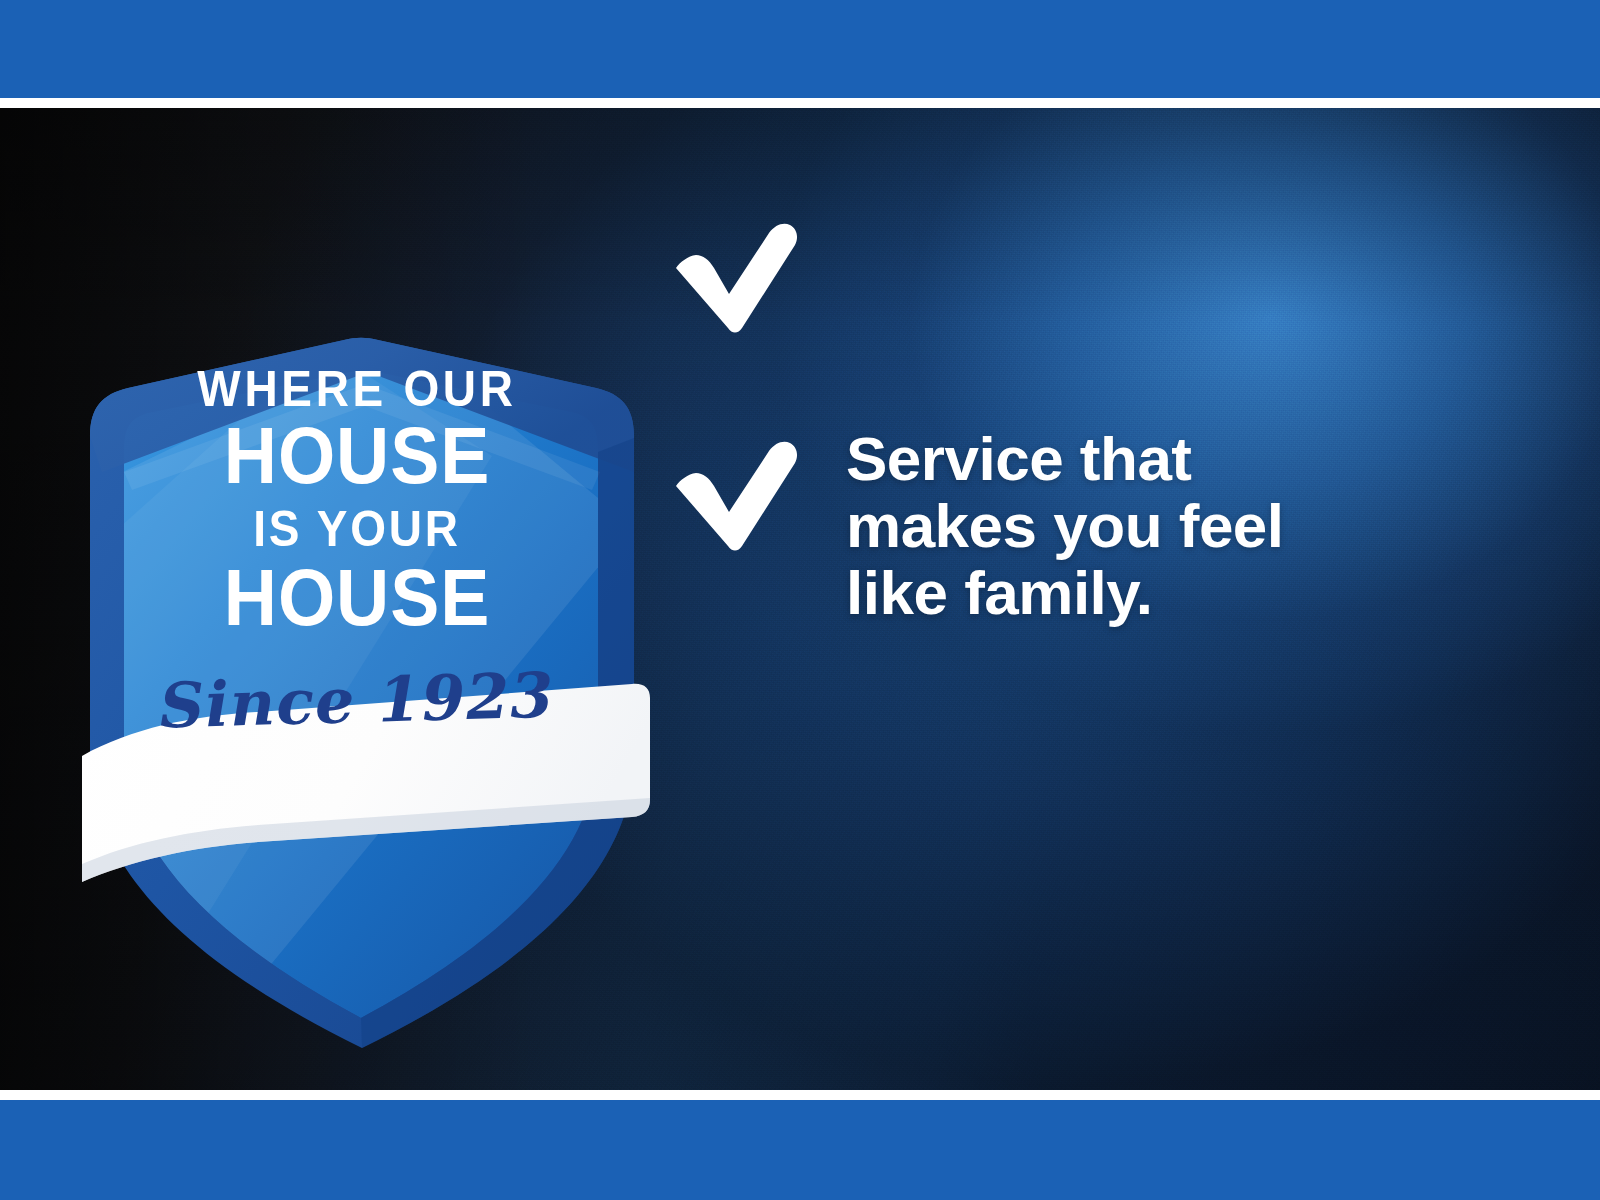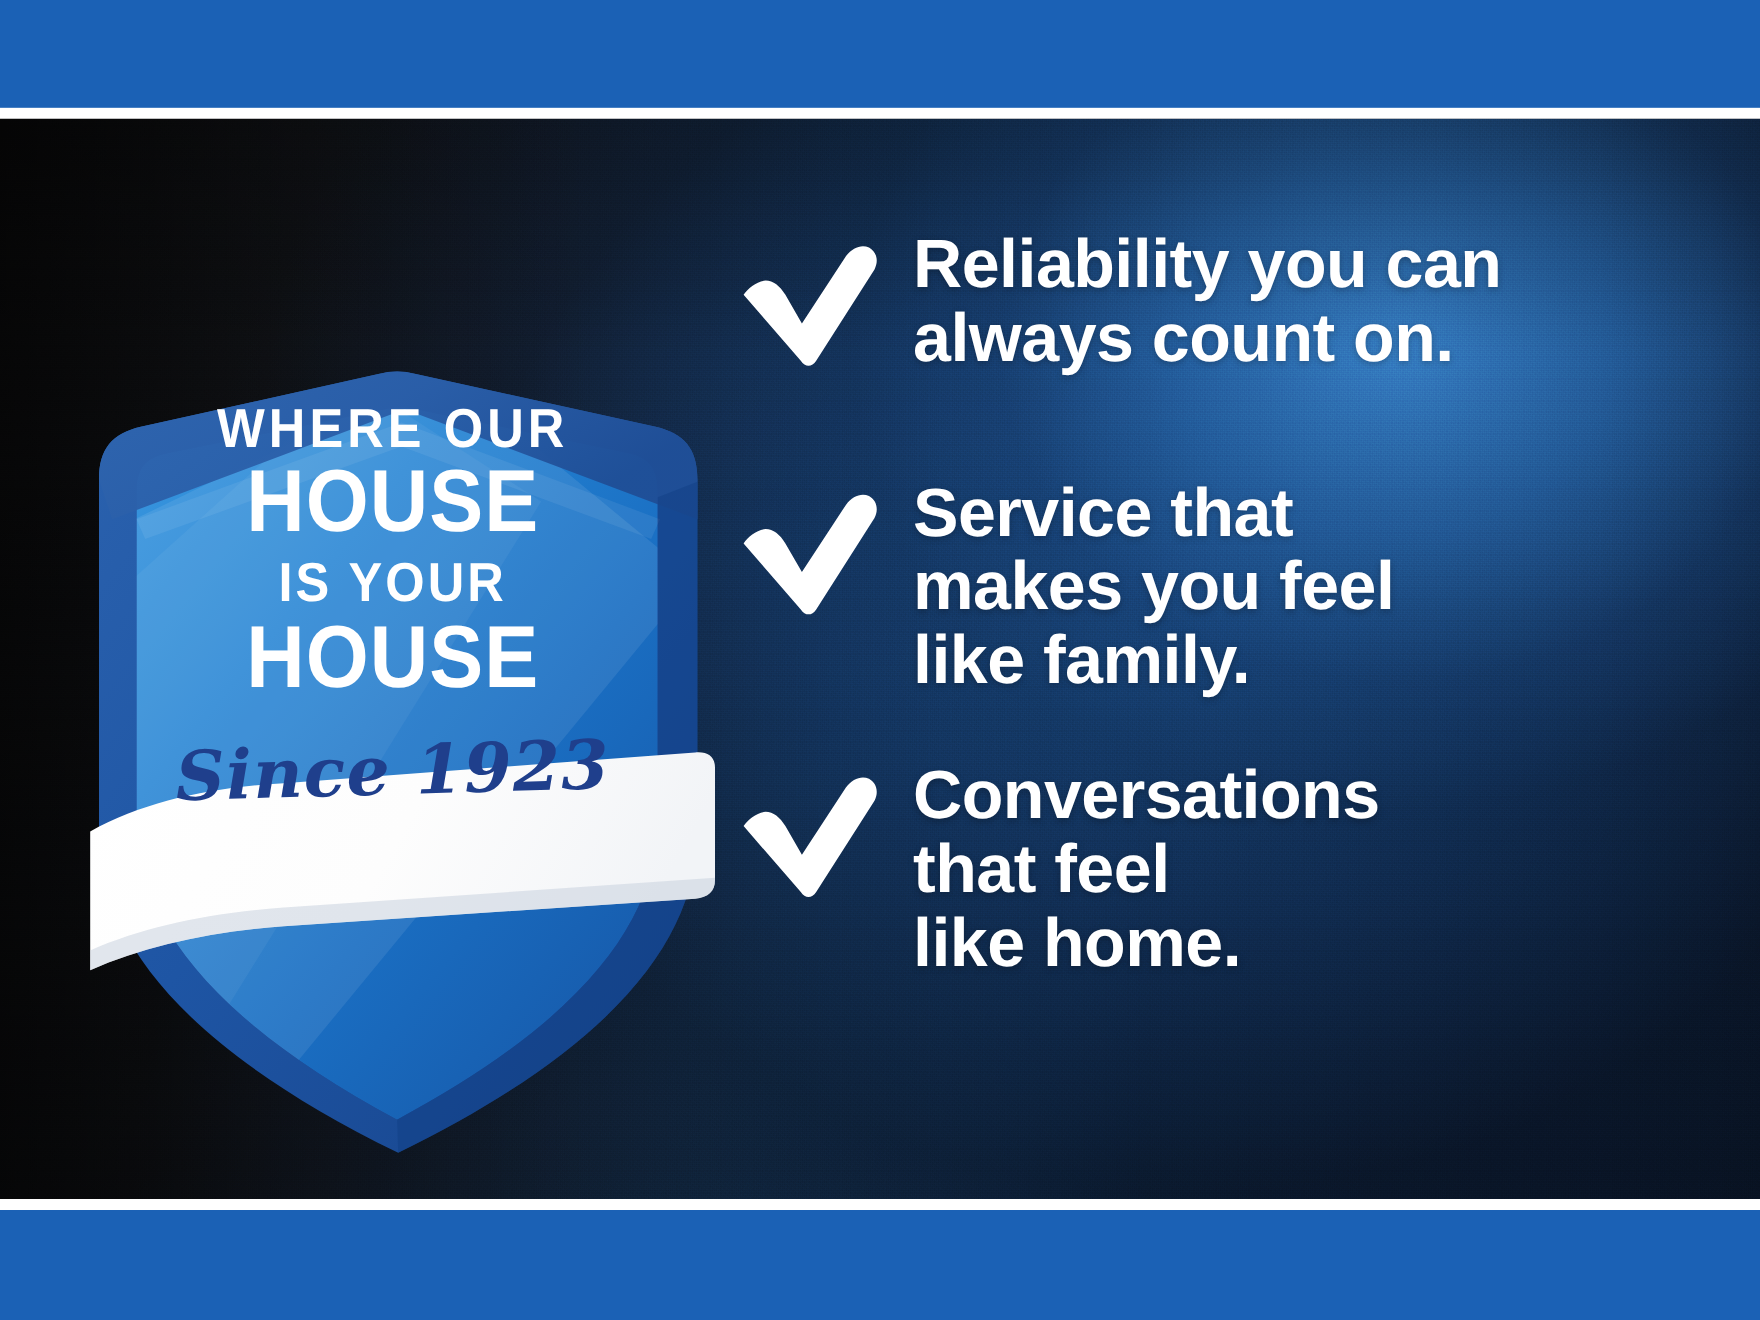--- a/index.html
+++ b/index.html
@@ -174,21 +174,21 @@
     font-weight: 700;
     font-size: 62px;
     line-height: 1.08;
     letter-spacing: -0.5px;
     white-space: pre-line;
     text-shadow: 0 2px 7px rgba(0,0,0,0.25);
   }
 
   
   .bullet-1 { margin-top: 0px;  margin-bottom: 92px; }
-  .bullet-2 { margin-bottom: 56px; }
+  .bullet-2 { margin-bottom: 56px; gap: 16px; }
 </style>
 </head>
 <body>
 
 <div class="poster">
 
   <div class="bar bar-top"></div>
 
   <div class="stage">
     <div class="stage-glow"></div>
@@ -310,22 +310,20 @@
                      C 33 33 39 38 44 46
                      L 59 72
                      L 99 11
                      C 105 3 113 0 120 3
                      C 127 7 129 15 125 23
                      L 72 106
                      C 68 112 62 112 58 106
                      Z" fill="#ffffff"></path>
           </svg>
         </span>
-        <span class="bullet-text">Reliability you can
-always count on.</span>
       </div>
 
       <div class="bullet bullet-2">
         <span class="check">
           <svg viewBox="0 0 132 112" xmlns="http://www.w3.org/2000/svg">
             <path d="M 6 46
                      C 10 40 18 34 26 33
                      C 33 33 39 38 44 46
                      L 59 72
                      L 99 11
@@ -334,38 +332,19 @@
                      L 72 106
                      C 68 112 62 112 58 106
                      Z" fill="#ffffff"></path>
           </svg>
         </span>
         <span class="bullet-text">Service that
 makes you feel
 like family.</span>
       </div>
 
-      <div class="bullet bullet-3">
-        <span class="check">
-          <svg viewBox="0 0 132 112" xmlns="http://www.w3.org/2000/svg">
-            <path d="M 6 46
-                     C 10 40 18 34 26 33
-                     C 33 33 39 38 44 46
-                     L 59 72
-                     L 99 11
-                     C 105 3 113 0 120 3
-                     C 127 7 129 15 125 23
-                     L 72 106
-                     C 68 112 62 112 58 106
-                     Z" fill="#ffffff"></path>
-          </svg>
-        </span>
-        <span class="bullet-text">Conversations
-that feel
-like home.</span>
-      </div>
 
     </div>
   </div>
 
   <div class="bar bar-bottom"></div>
 
 </div>
 
 </body></html>

